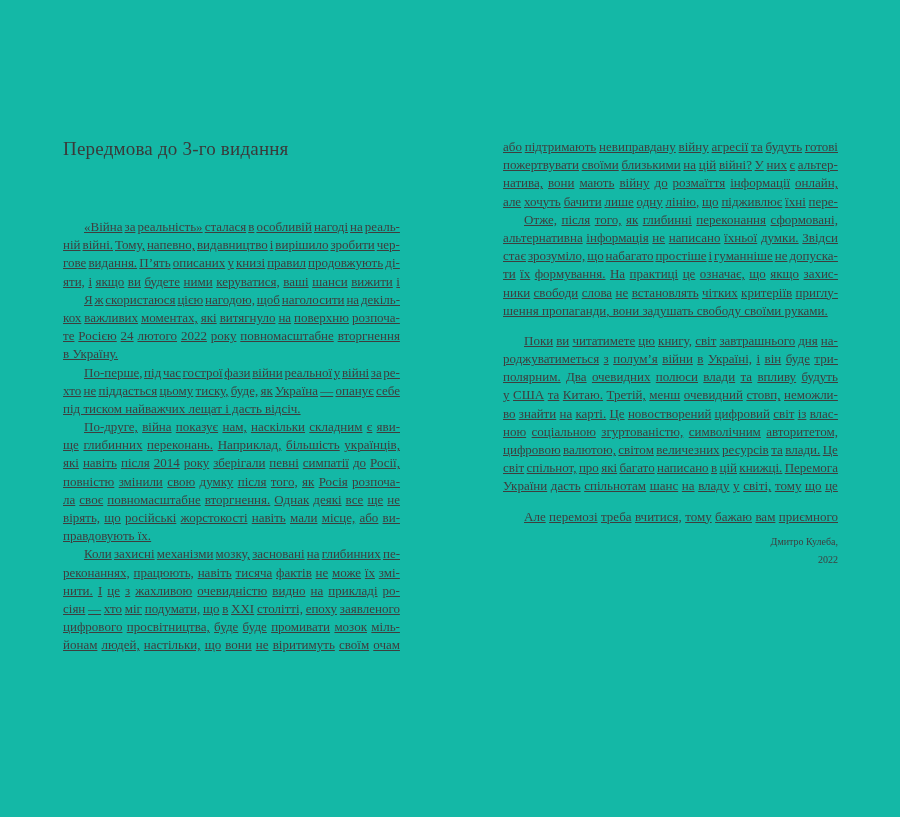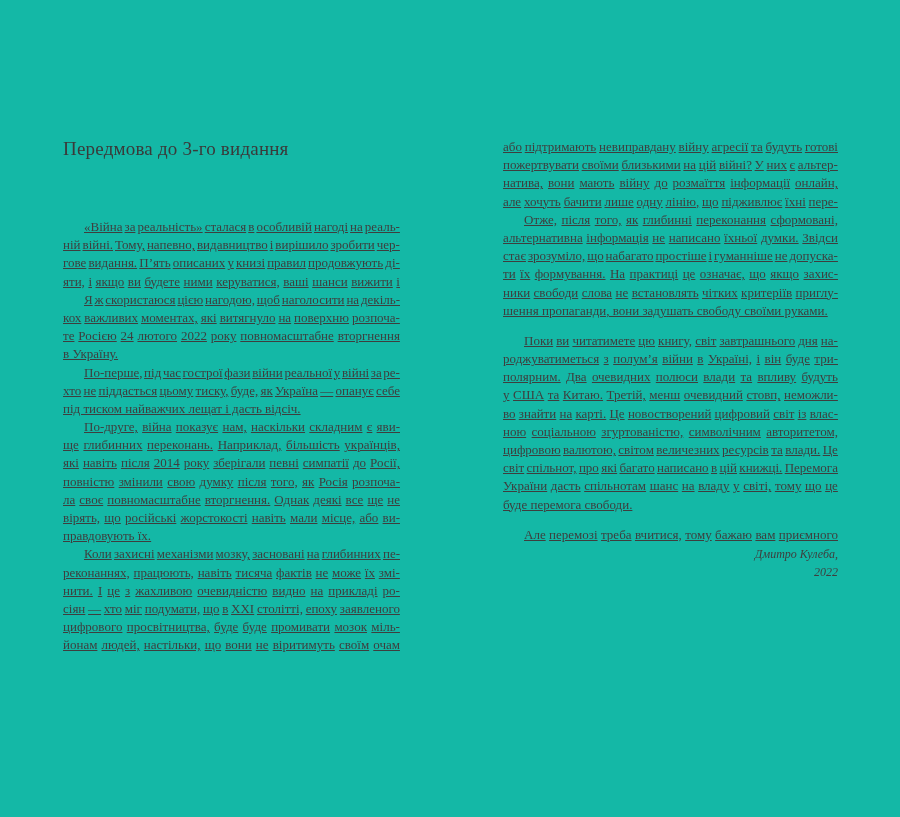--- a/index.html
+++ b/index.html
@@ -24,24 +24,23 @@
     line-height: 23px;
     letter-spacing: 0.2px;
     color: #3a3a3a;
     margin: 0 0 58px 0;
   }
   .bodytext { font-size: 13px; line-height: 18.2px; }
   .line { height: 18.2px; white-space: nowrap; text-decoration: underline; }
   .line.justify { display: flex; justify-content: space-between; }
   .line.indent { padding-left: 21px; }
   .signature {
-    margin-top: 1px;
+    margin-top: 7px;
     text-align: right;
-    font-style: italic;
-    font-size: 12px;
+    font-size: 10px;
     line-height: 18.5px;
     color: #3e3e3e;
   }
 </style>
 </head>
 <body>
 
 <div class="page">
 
   <div class="col col-left">
@@ -474,21 +473,20 @@
           <span>спільнотам</span>
           <span>шанс</span>
           <span>на</span>
           <span>владу</span>
           <span>у</span>
           <span>світі,</span>
           <span>тому</span>
           <span>що</span>
           <span>це</span>
         </div>
-        <div class="line">буде перемога свободи.</div>
         <div class="line indent justify" style="margin-top: 12px;">
           <span>Але</span>
           <span>перемозі</span>
           <span>треба</span>
           <span>вчитися,</span>
           <span>тому</span>
           <span>бажаю</span>
           <span>вам</span>
           <span>приємного</span>
         </div>

